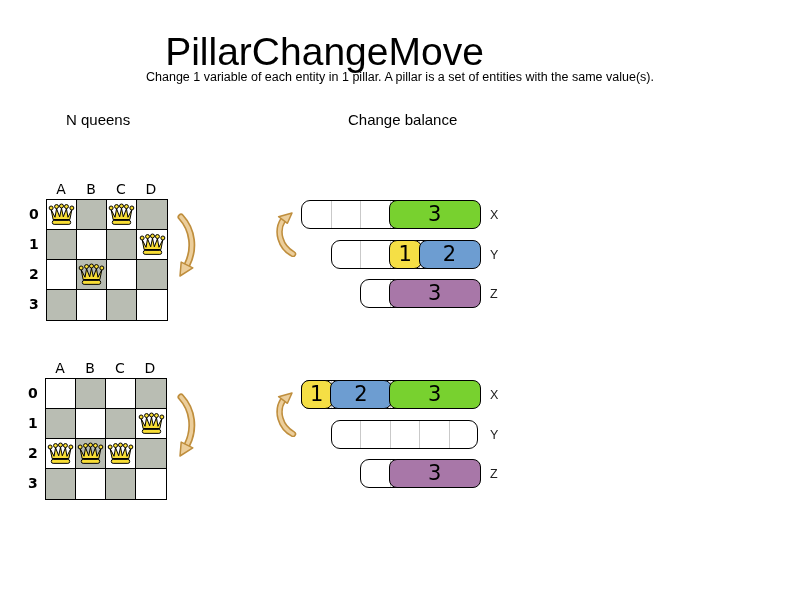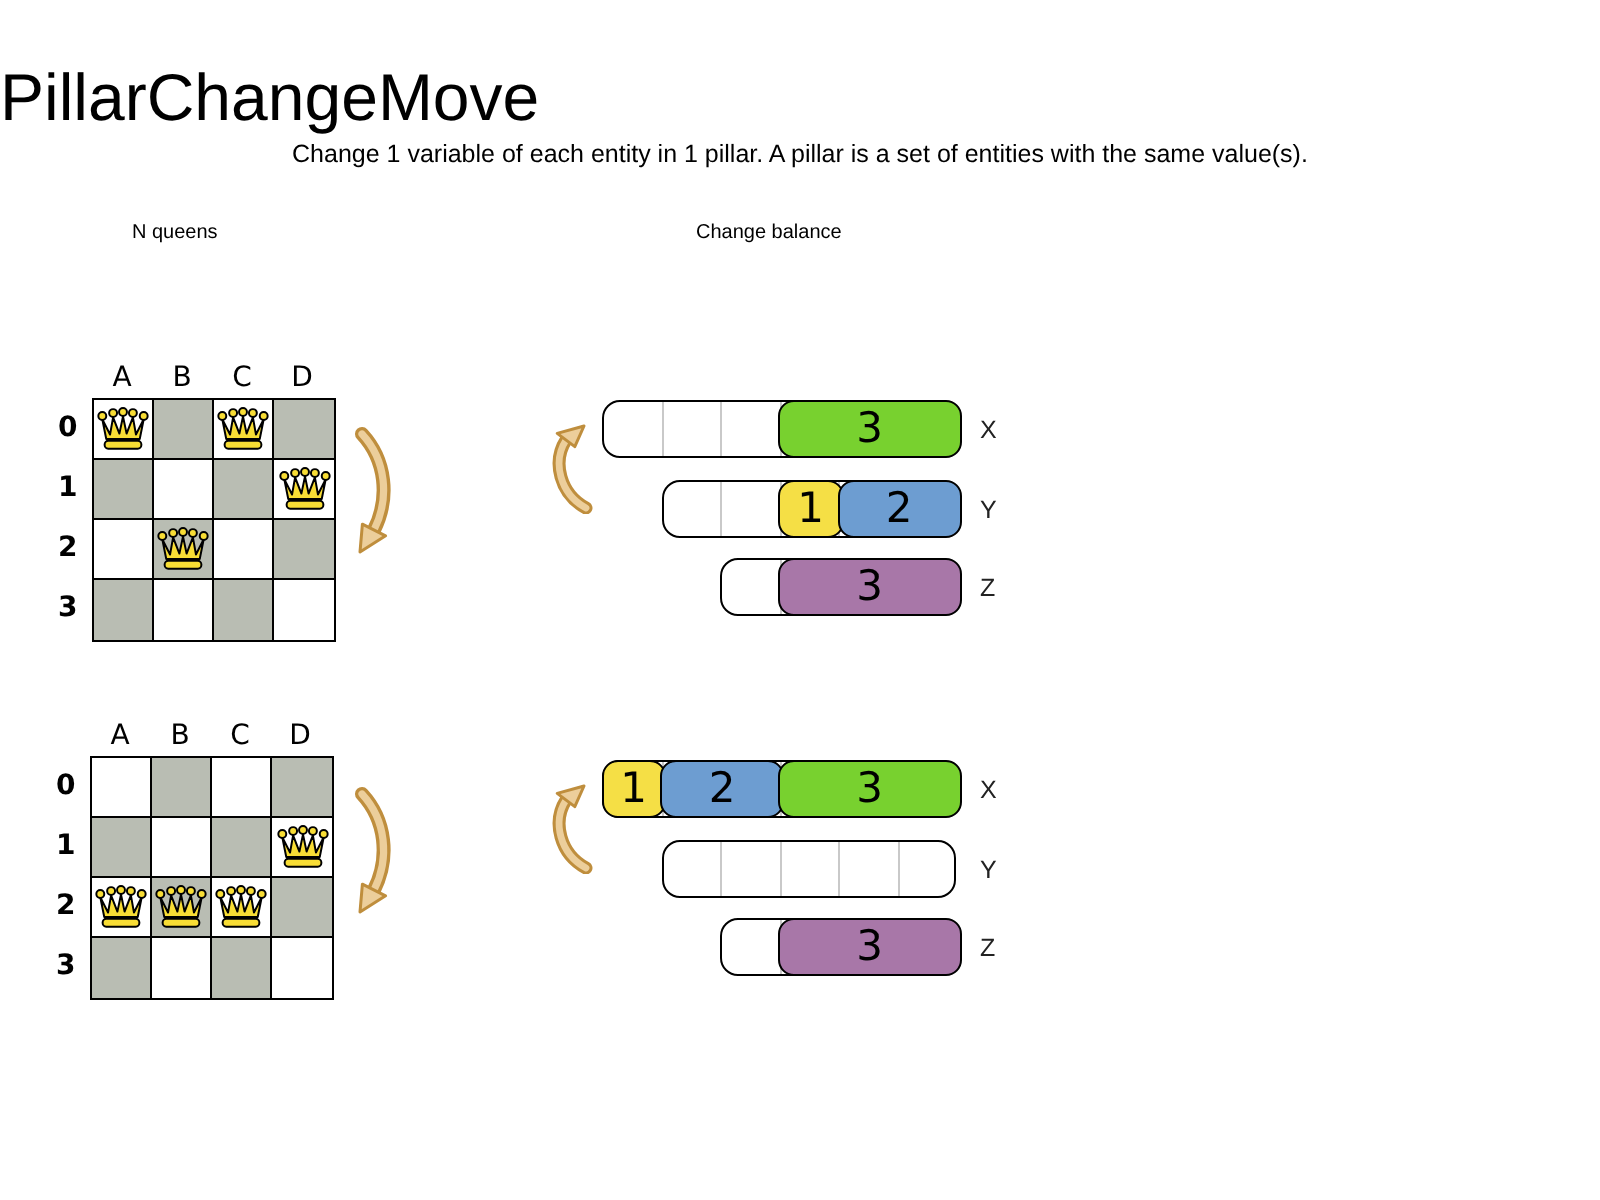--- a/index.html
+++ b/index.html
@@ -2,29 +2,29 @@
 <html><head>
 <meta charset="utf-8">
 <style>
   * { margin:0; padding:0; box-sizing:border-box; }
   html,body { background:#fff; }
   .canvas {
     position:relative; width:800px; height:600px; background:#ffffff;
     font-family:"Liberation Sans", sans-serif; overflow:hidden;
   }
   .title {
-    position:absolute; left:0; top:30px; width:649px; text-align:left;
-    font-size:33px; font-weight:400; color:#000;
+    position:absolute; left:0; top:30px; width:649px; text-align:center;
+    font-size:39px; font-weight:400; color:#000;
   }
   .subtitle {
     position:absolute; left:0; top:70px; width:800px; text-align:center;
     font-size:12.5px; color:#000;
   }
   .section-label {
-    position:absolute; font-size:10px; color:#000;
+    position:absolute; font-size:15px; color:#000;
   }
   #nqueens-label { left:66px; top:111px; }
   #cloud-label  { left:348px; top:111px; }
 
   
   .board { position:absolute; }
   .board-header { display:flex; height:18px; }
   .corner-spacer { width:19px; }
   .col-label {
     width:30px; text-align:center; font-size:14px; color:#000;

